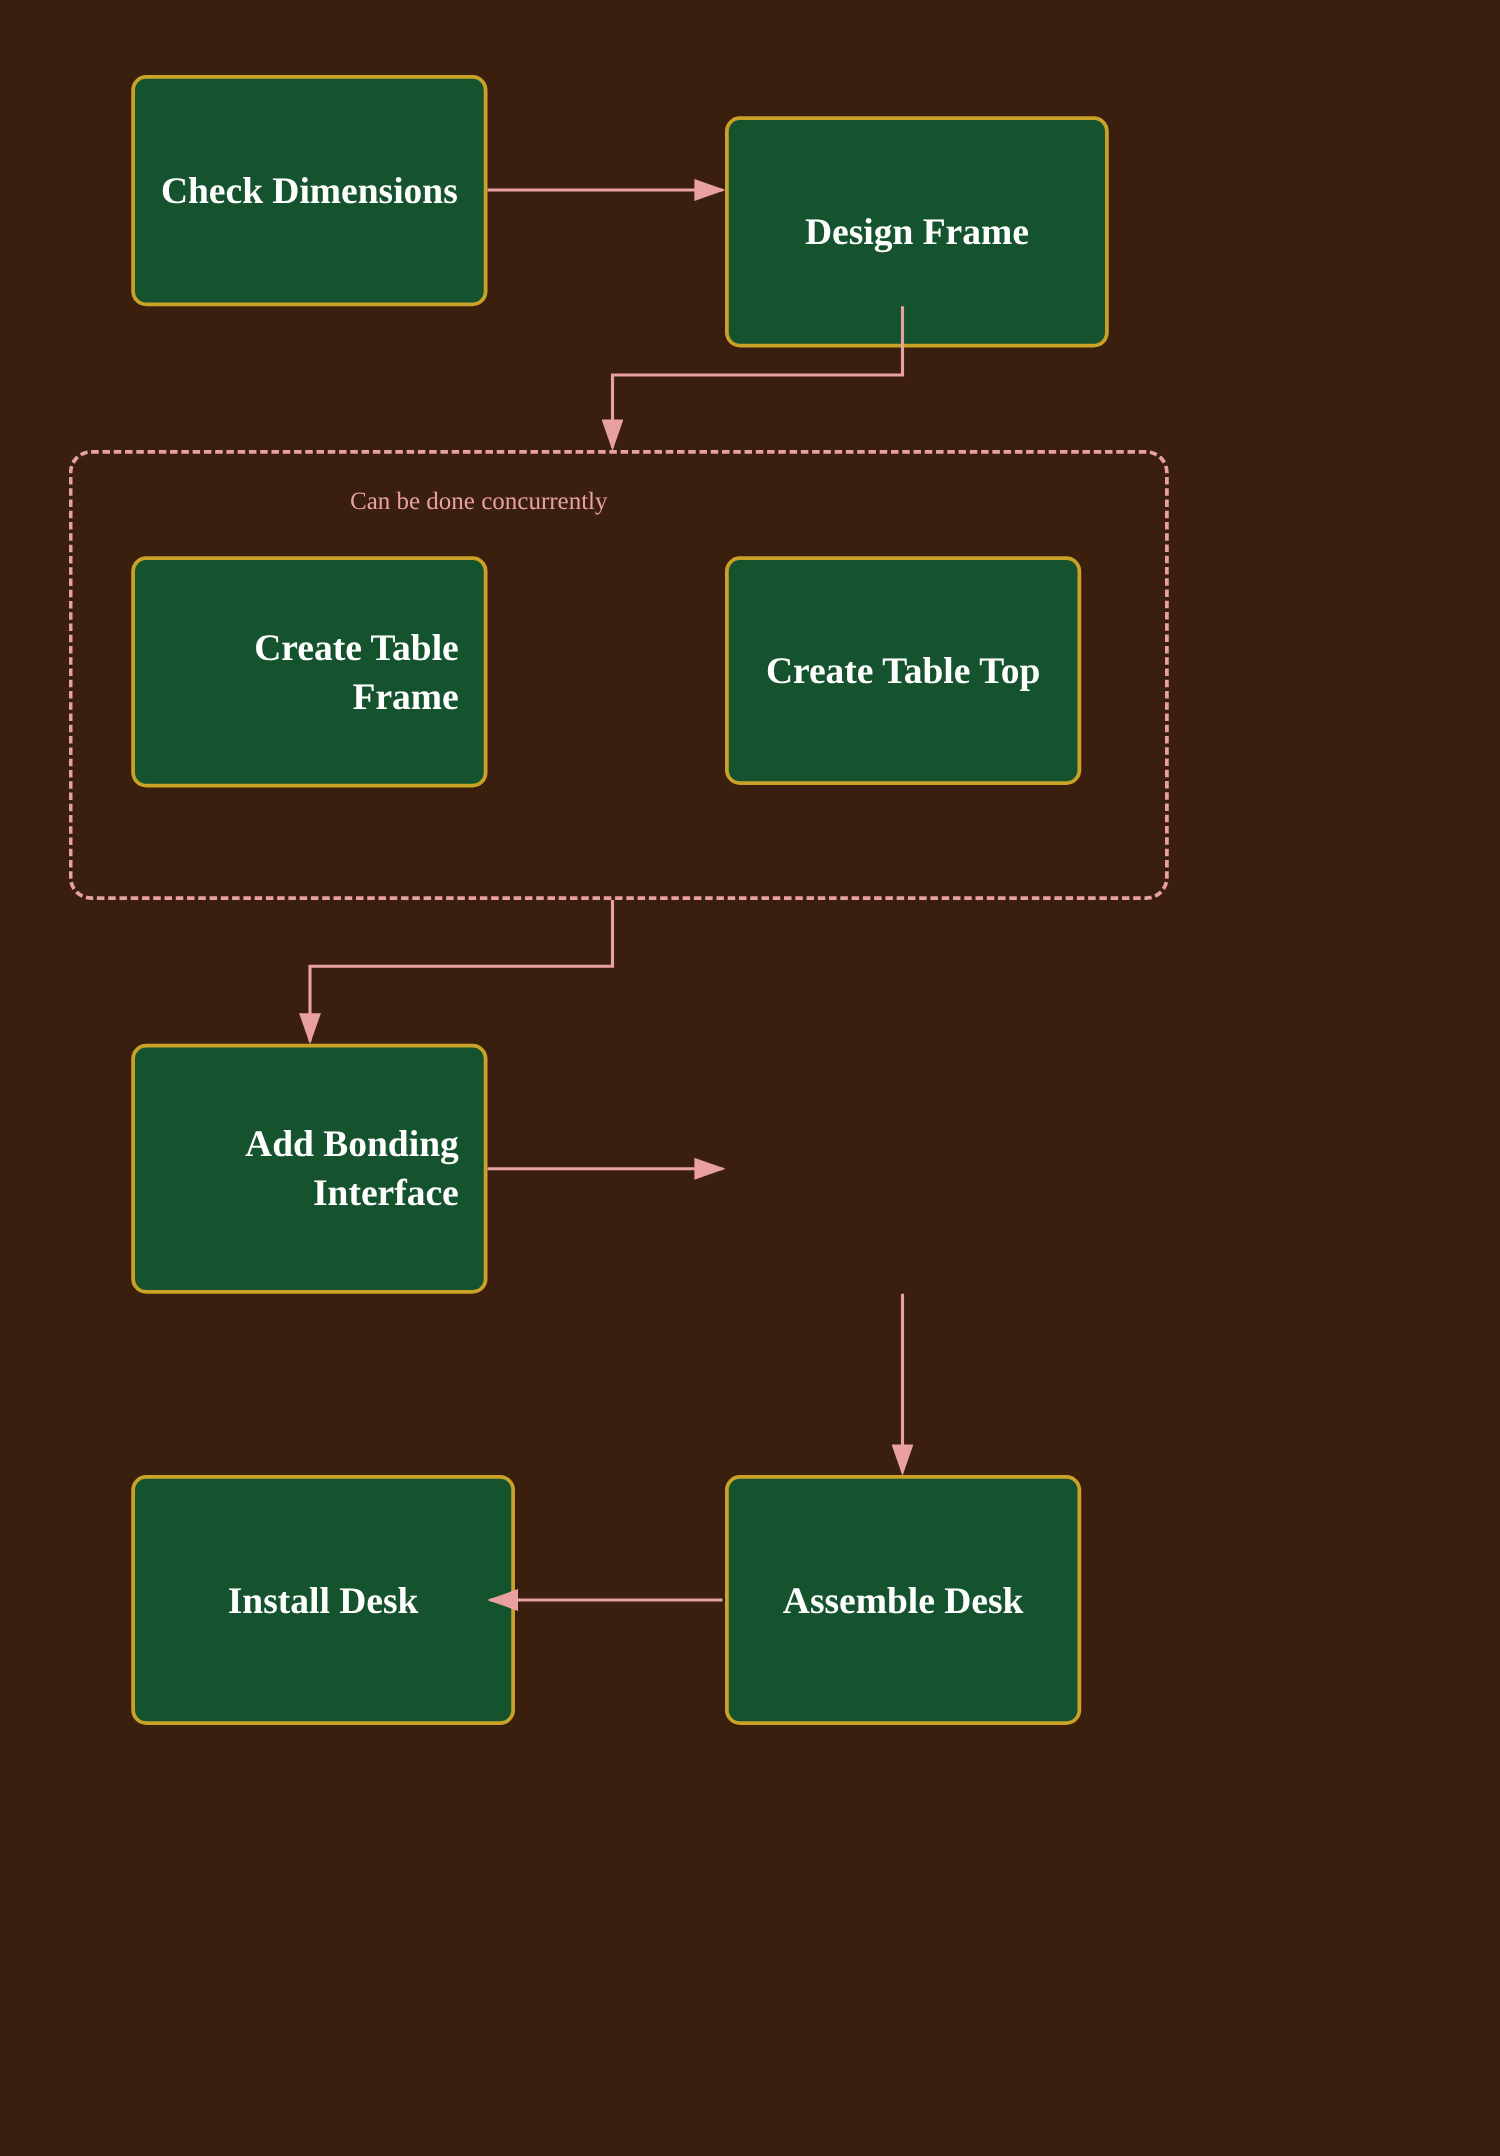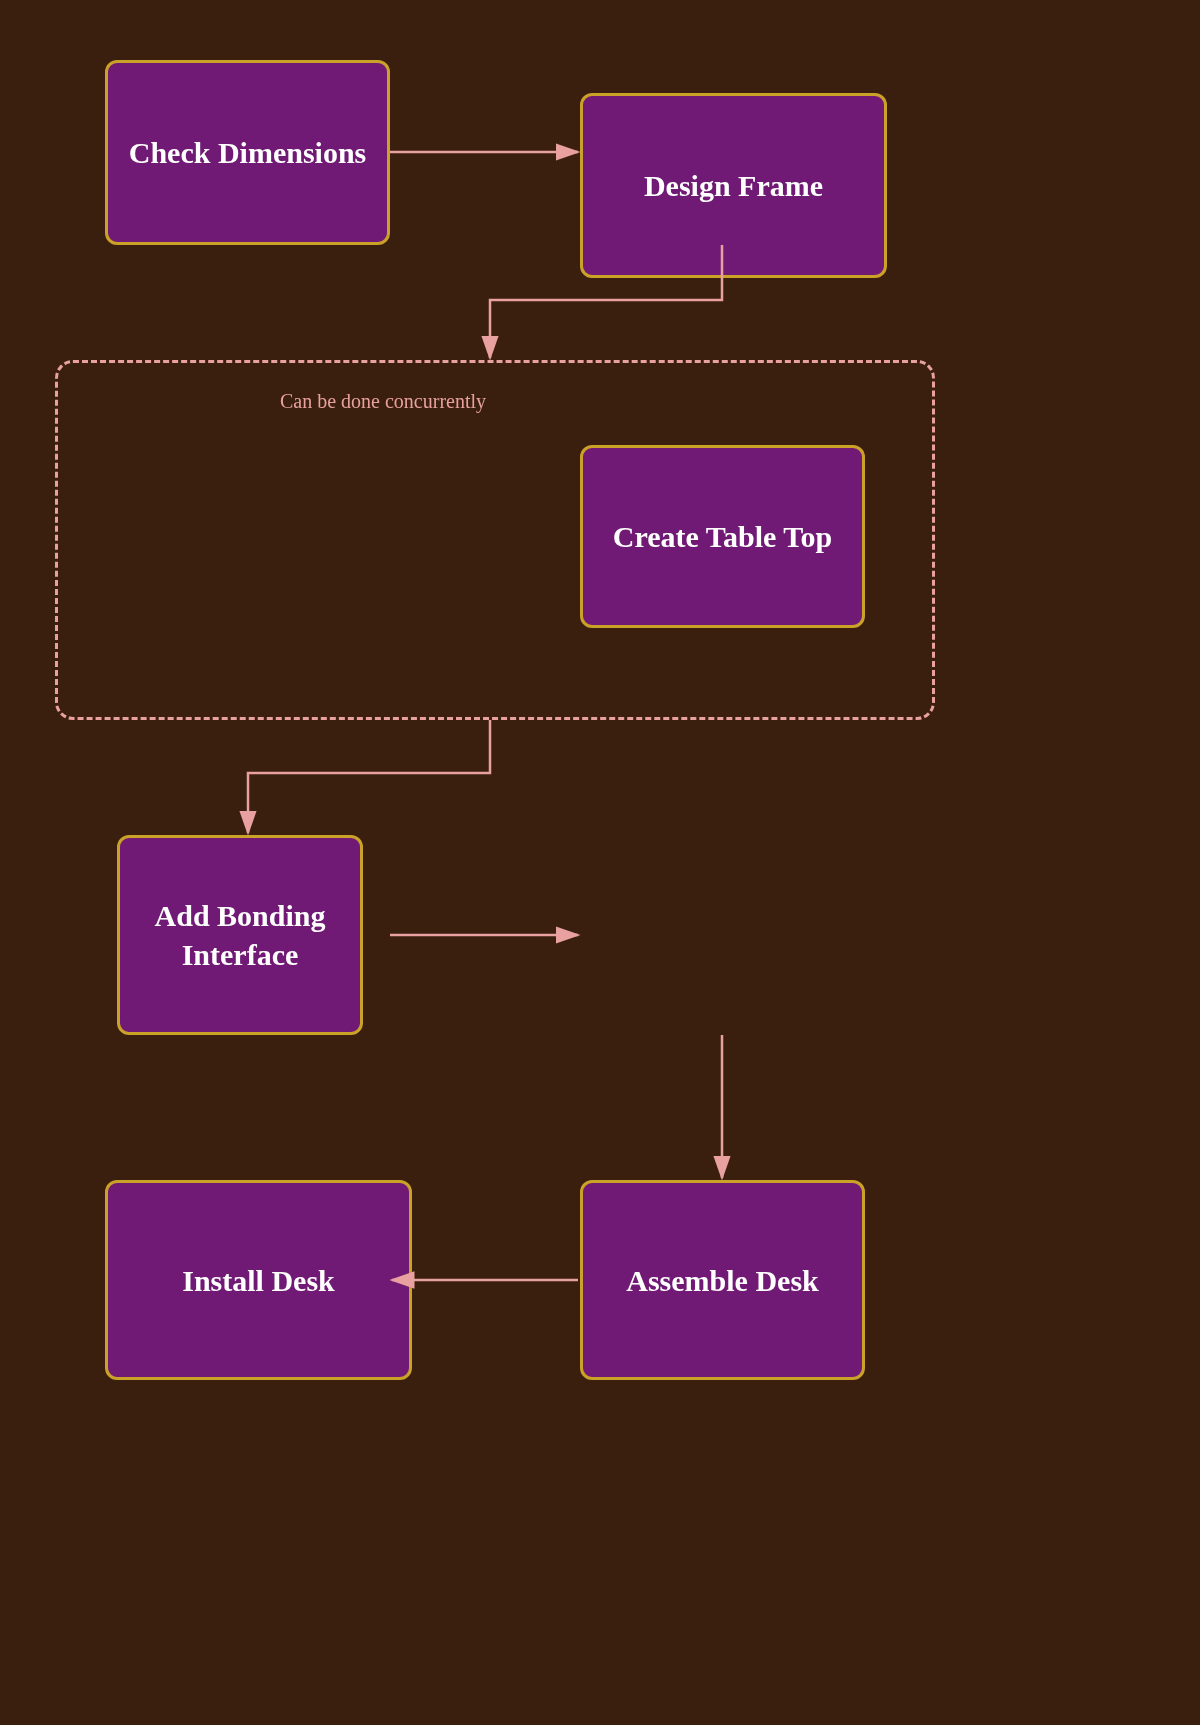--- a/index.html
+++ b/index.html
@@ -14,27 +14,27 @@
     }
 
     .diagram-container {
       width: 100%;
       height: 100%;
       position: relative;
     }
 
     .node {
       position: absolute;
-      background-color: #701a75;
+      background-color: #14532d;
       border: 3px solid #c9a227;
       border-radius: 12px;
       display: flex;
       align-items: center;
       justify-content: center;
-      text-align: center;
+      text-align: right;
       color: #ffffff;
       font-size: 30px;
       font-weight: bold;
       padding: 20px;
       line-height: 1.3;
     }
 
     .concurrent-box {
       position: absolute;
       border: 3px dashed #e8a0a0;
@@ -70,27 +70,31 @@
 
   <div class="node" style="left: 105px; top: 60px; width: 285px; height: 185px;">
     <span>Check
 Dimensions</span>
   </div>
 
   <div class="node" style="left: 580px; top: 49px; width: 307px; height: 185px; margin-top: 44px;">
     <span>Design Frame</span>
   </div>
 
+  <div class="node" style="left: 105px; top: 445px; width: 285px; height: 185px;">
+    <span>Create Table
+Frame</span>
+  </div>
 
   <div class="node" style="left: 580px; top: 445px; width: 285px; height: 183px;">
     <span>Create Table
 Top</span>
   </div>
 
-  <div class="node" style="left: 105px; top: 835px; width: 246px; height: 200px; margin-left: 12px;">
+  <div class="node" style="left: 105px; top: 835px; width: 285px; height: 200px;">
     <span>Add Bonding
 Interface</span>
   </div>
 
 
   <div class="node" style="left: 580px; top: 1180px; width: 285px; height: 200px;">
     <span>Assemble
 Desk</span>
   </div>
 

